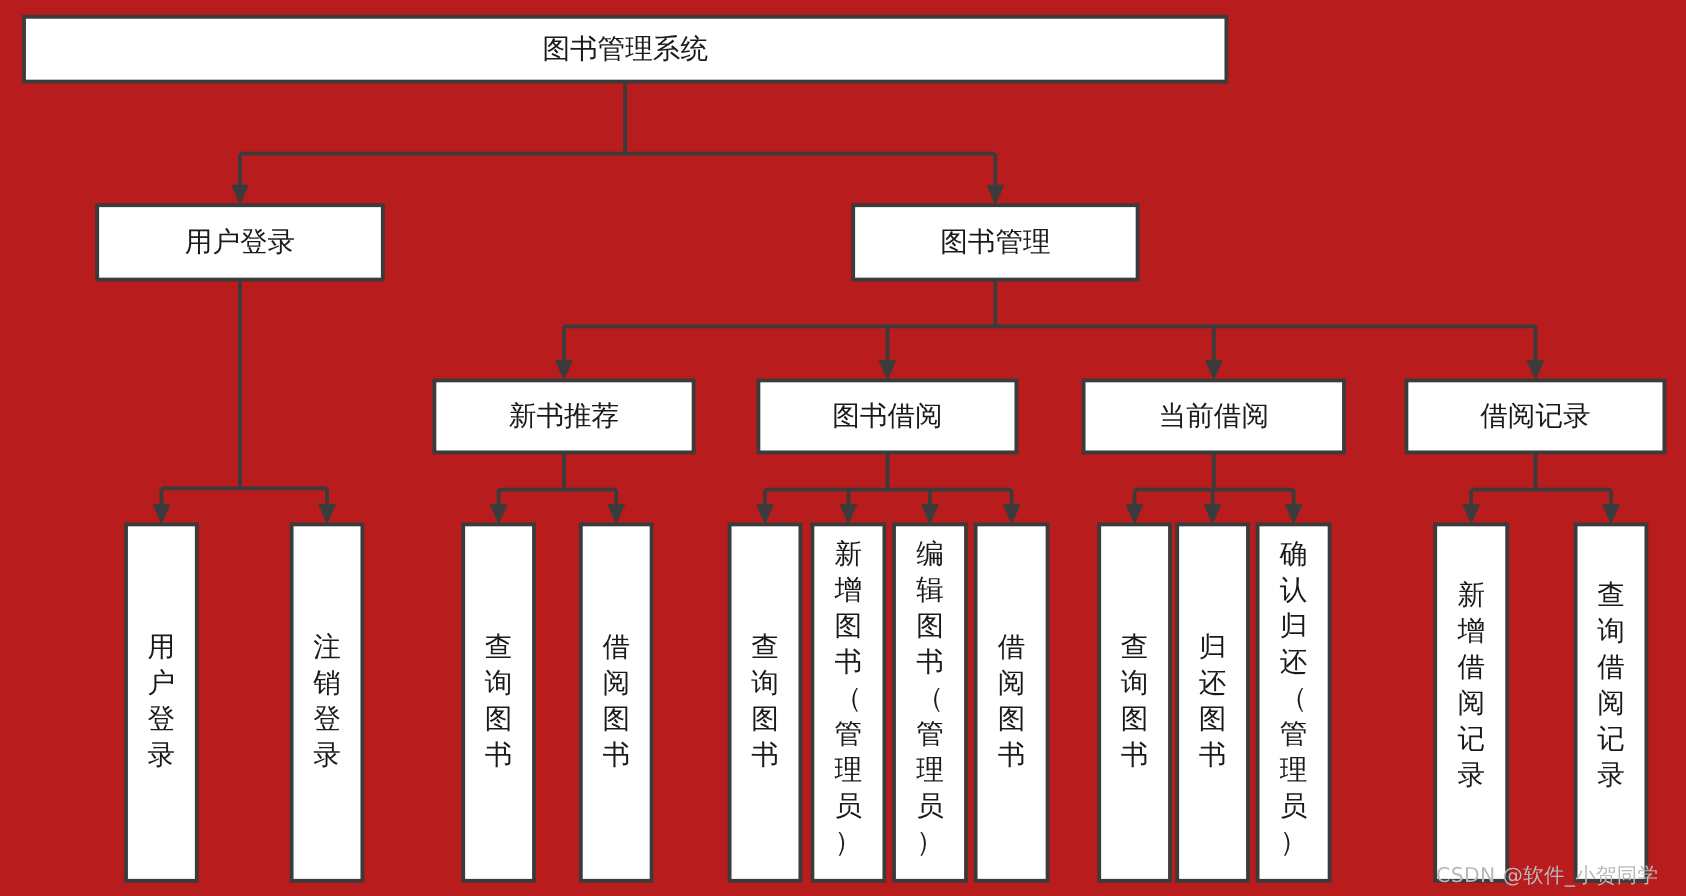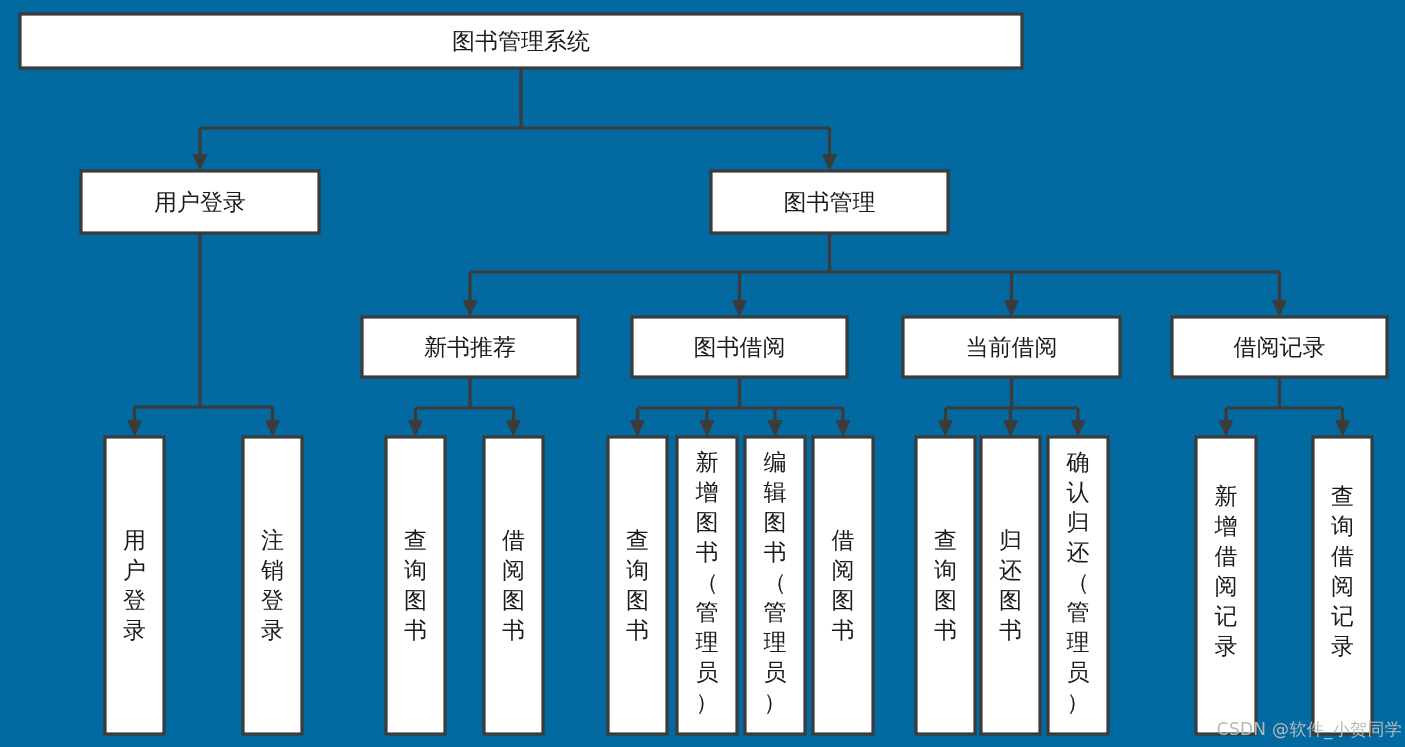--- a/index.html
+++ b/index.html
@@ -10,21 +10,21 @@
   body {
     width: 1405px;
     height: 747px;
     overflow: hidden;
     font-family: "DejaVu Sans", "Liberation Sans", sans-serif;
   }
   #diagram-root {
     position: relative;
     width: 1405px;
     height: 747px;
-    background: #0369a1;
+    background: #b91c1c;
   }
   svg.diagram-canvas {
     position: absolute;
     top: 0;
     left: 0;
     width: 1405px;
     height: 747px;
     display: block;
   }
   .node-rect {
@@ -49,21 +49,21 @@
     stroke-width: 3.2;
     fill: none;
     stroke-linecap: butt;
   }
   .arrow-head {
     fill: #3b3b3b;
     stroke: none;
   }
   .watermark-text {
     position: absolute;
-    right: 3px;
+    right: 23px;
     bottom: 6px;
     font-size: 17px;
     color: #b9b9b9;
     font-family: "DejaVu Sans", "Liberation Sans", sans-serif;
     white-space: nowrap;
     letter-spacing: 0.3px;
   }
 </style>
 </head>
 <body>

